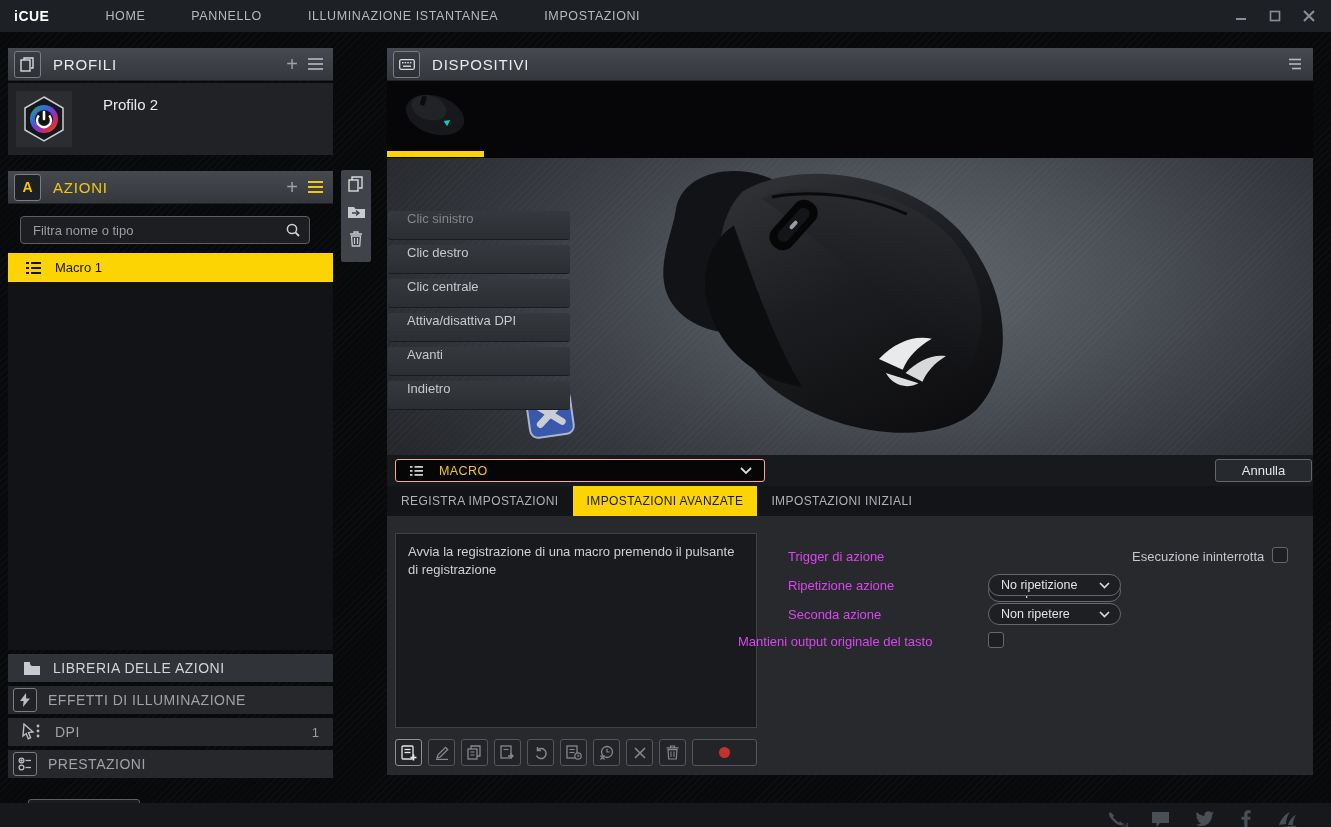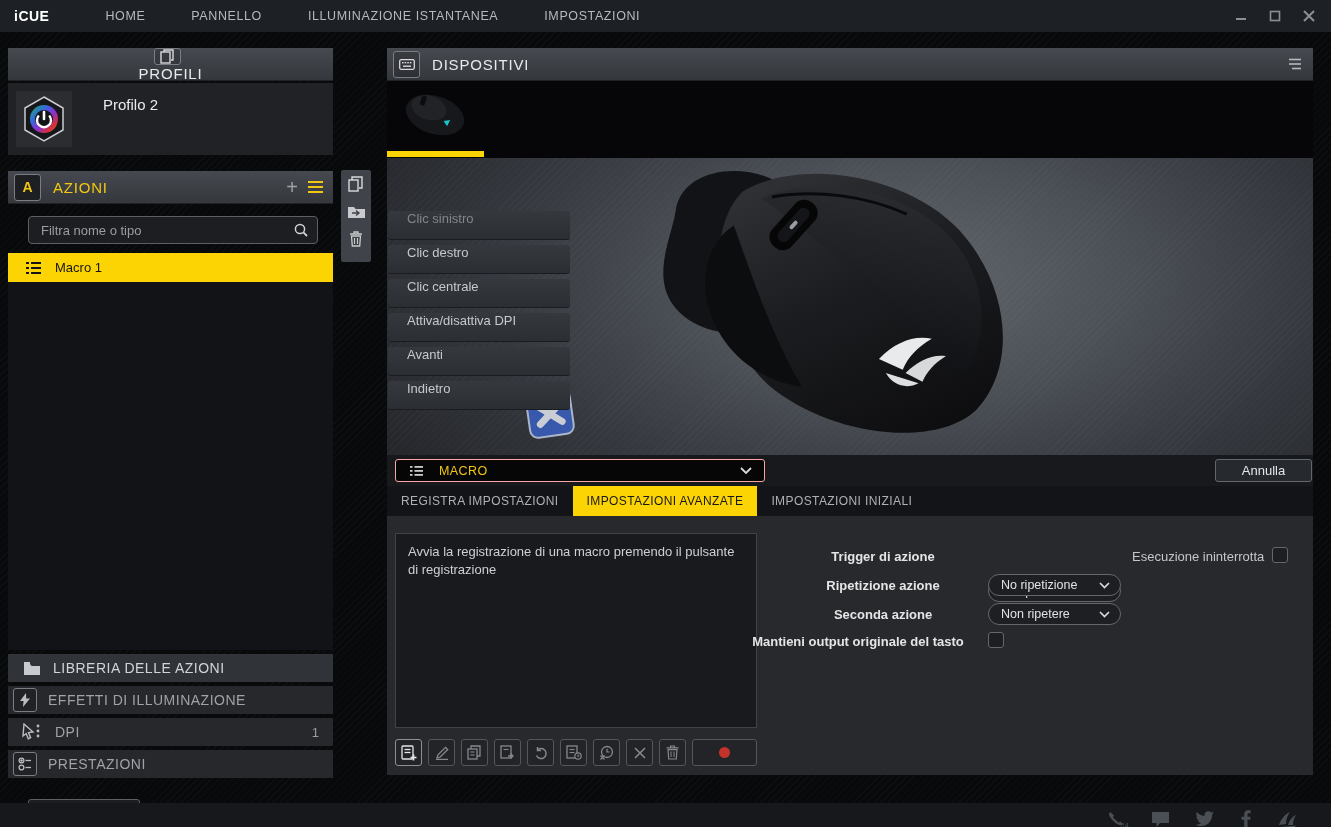--- a/index.html
+++ b/index.html
@@ -36,21 +36,21 @@
   
   .mini-toolbar{background:#404349;border-radius:2px;display:flex;flex-direction:column;align-items:center;padding-top:6px;gap:13px;}
   .dev-tabstrip{background:#060608;}
   .mouse-btn{background:linear-gradient(#35383d,#2b2e32);border-radius:3px;border-bottom:1px solid #191b1e;
              display:flex;padding-left:19px;font-size:13px;color:#c6c9cc;}
   .mouse-btn.dim{color:#83868b;}
   .pill-select{background:#1d1f23;border:1px solid #64676c;border-radius:11px;display:flex;align-items:center;
                padding:0 10px 0 12px;font-size:12.5px;color:#e0e2e5;}
   .pill-select .chev{margin-left:auto;}
   .checkbox{background:#1d1f23;border:1px solid #64676c;border-radius:3px;}
-  .set-label{font-size:13px;color:#e5e5e5;text-align:center;font-weight:bold;}
+  .set-label{font-size:13px;color:#d946ef;text-align:left;}
   .tb-btn{width:27px;height:27px;border:1px solid #53565b;border-radius:3px;background:#222428;
           display:flex;align-items:center;justify-content:center;}
   .tabs-bar{background:#131417;display:flex;align-items:center;}
   .tab{font-size:12px;letter-spacing:.4px;color:#aeb1b5;padding:0 14px;height:30px;display:flex;align-items:center;}
   .tab.active{background:#fcd404;color:#17181a;}
   .editor{background:#191a1e;border:1px solid #3f4246;color:#cdd0d3;font-size:13px;line-height:1.4;padding:9px 12px;}
   .annulla{background:#26292d;border:1px solid #63666b;border-radius:3px;color:#e4e6e8;font-size:13px;
            display:flex;align-items:center;justify-content:center;}
   .macro-select{background:#060607;border:1px solid #fca5a5;border-radius:3px;display:flex;align-items:center;}
   .bottombar{background:#16181b;}
@@ -82,21 +82,21 @@
         </svg>
       </span>
     <span>
         <svg width="12" height="12">
           <path d="M1,1 L11,11 M11,1 L1,11" stroke="#8a8f96" stroke-width="2"></path>
         </svg>
       </span>
   </div>
 </div>
 
-<div class="abs sec-header" style="left:8px;top:48px;width:325px;height:33px;flex-direction:column;">
+<div class="abs sec-header" style="left:8px;top:48px;width:325px;height:33px;">
   <span class="icon-box">
     <svg width="15" height="15" viewBox="0 0 15 15">
         <rect x="1" y="3" width="9" height="11" fill="none" stroke="#d7d9dc" stroke-width="1.4"></rect>
         <path d="M4,3 V1 H13 V11 H11" fill="none" stroke="#d7d9dc" stroke-width="1.4"></path>
       </svg>
   </span>
   <span class="sec-title">PROFILI</span>
   <span class="hdr-actions">
     <span class="plus">+</span>
     <span class="hamb">
@@ -135,21 +135,21 @@
   <span class="sec-title" style="color:#f2c711;">AZIONI</span>
   <span class="hdr-actions">
     <span class="plus">+</span>
     <span class="hamb yellow">
         <i></i>
         <i></i>
         <i></i>
       </span>
   </span>
 </div>
-<div class="abs filter" style="left:28px;top:216px;width:290px;height:28px;">
+<div class="abs filter" style="left:20px;top:216px;width:290px;height:28px;">
   <input placeholder="Filtra nome o tipo" style="">
   <span>
     <svg width="16" height="16" viewBox="0 0 16 16">
         <circle cx="7" cy="7" r="4.6" fill="none" stroke="#cfd2d5" stroke-width="1.5"></circle>
         <line x1="10.4" y1="10.4" x2="14" y2="14" stroke="#cfd2d5" stroke-width="1.8"></line>
       </svg>
   </span>
 </div>
 <div class="abs macro-row" style="left:8px;top:253px;width:325px;height:29px;">
   <span style="margin:0 14px 0 18px;">

